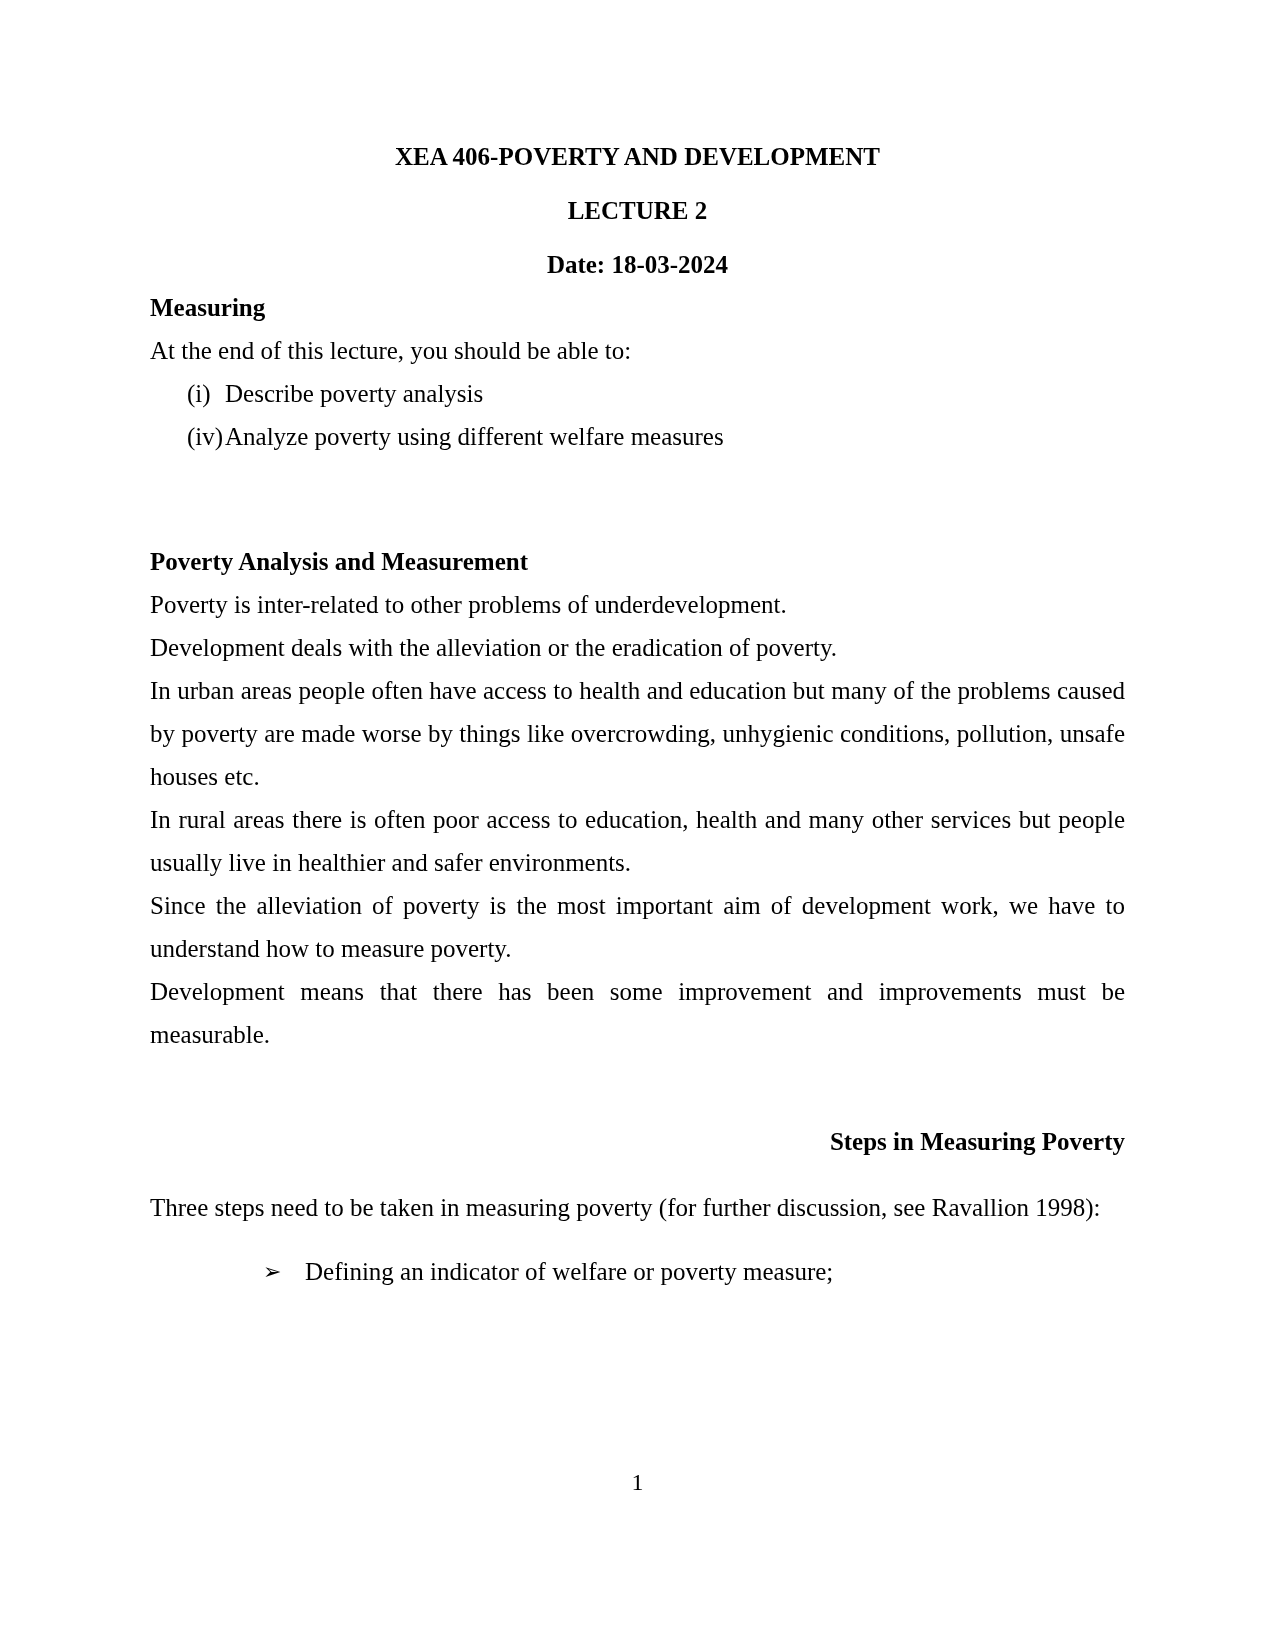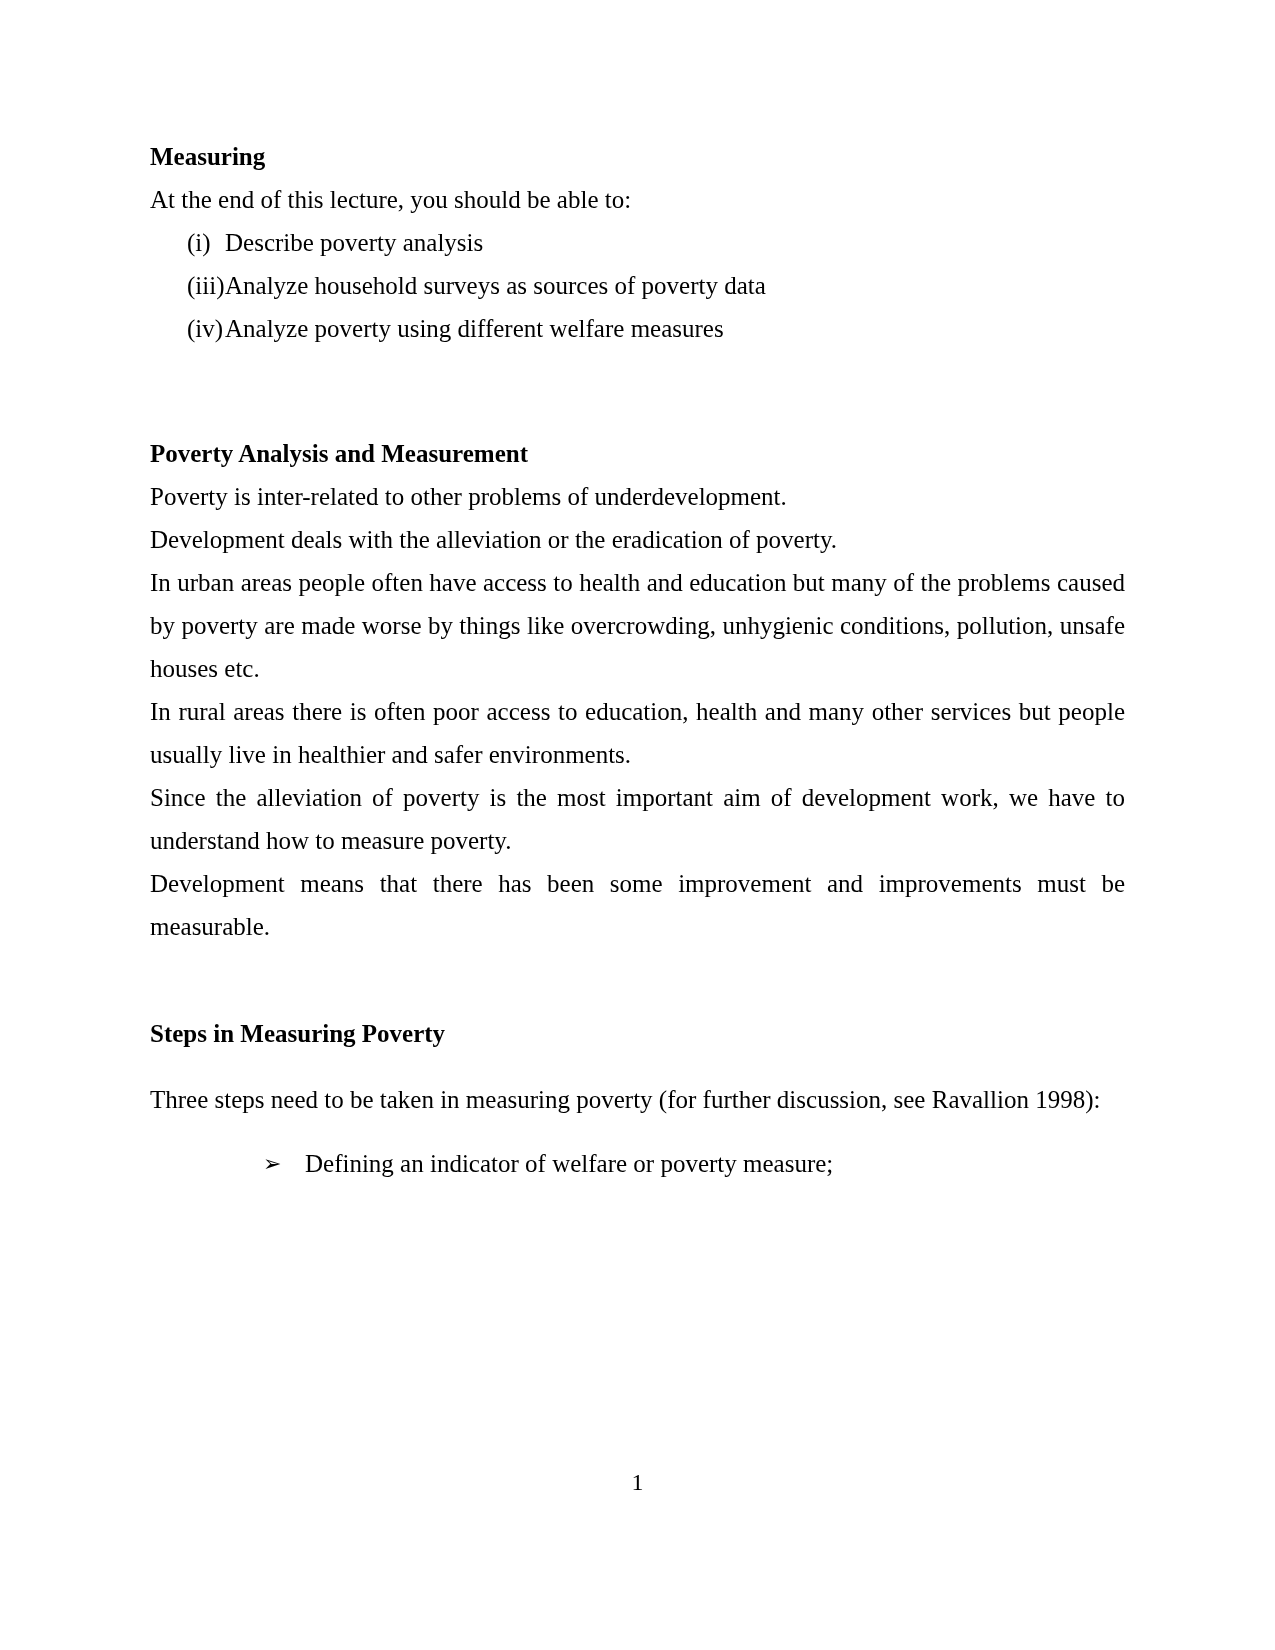--- a/index.html
+++ b/index.html
@@ -29,21 +29,21 @@
   .title-block p.last { margin-bottom: 0; }
   .heading { font-weight: bold; }
   .body-p { text-align: justify; }
   .obj-item {
     display: flex;
     padding-left: 37px;
   }
   .obj-marker { flex: 0 0 auto; min-width: 38px; }
   .obj-text { flex: 1 1 auto; }
   .gap-before-analysis { margin-top: 82px; }
-  .gap-before-steps { margin-top: 64px; }
+  .gap-before-steps { margin-top: 64px; text-align: right; }
   .steps-intro { margin-top: 23px; }
   .bullet-row {
     display: flex;
     padding-left: 113px;
     margin-top: 21px;
   }
   .bullet-marker {
     flex: 0 0 auto;
     min-width: 42px;
     font-family: "DejaVu Sans", "Liberation Sans", sans-serif;
@@ -58,32 +58,33 @@
     text-align: center;
     font-size: 24px;
     line-height: 43px;
   }
 </style>
 </head>
 <body>
 
 <div class="page">
 
+  <div class="title-block">
+    <p>XEA 406-POVERTY AND DEVELOPMENT</p>
+    <p>LECTURE 2</p>
+    <p class="last">Date: 18-03-2024</p>
+  </div>
 
   <p class="heading">Measuring</p>
   <p>At the end of this lecture, you should be able to:</p>
 
   <div>
     <div class="obj-item">
       <span class="obj-marker">(i)</span>
       <span class="obj-text">Describe poverty analysis</span>
-    </div>
-    <div class="obj-item">
-      <span class="obj-marker">(iii)</span>
-      <span class="obj-text">Analyze household surveys as sources of poverty data</span>
     </div>
     <div class="obj-item">
       <span class="obj-marker">(iv)</span>
       <span class="obj-text">Analyze poverty using different welfare measures</span>
     </div>
   </div>
 
   <p class="heading gap-before-analysis">Poverty Analysis and Measurement</p>
   <p class="body-p">Poverty is inter-related to other problems of underdevelopment.</p>
   <p class="body-p">Development deals with the alleviation or the eradication of poverty.</p>

